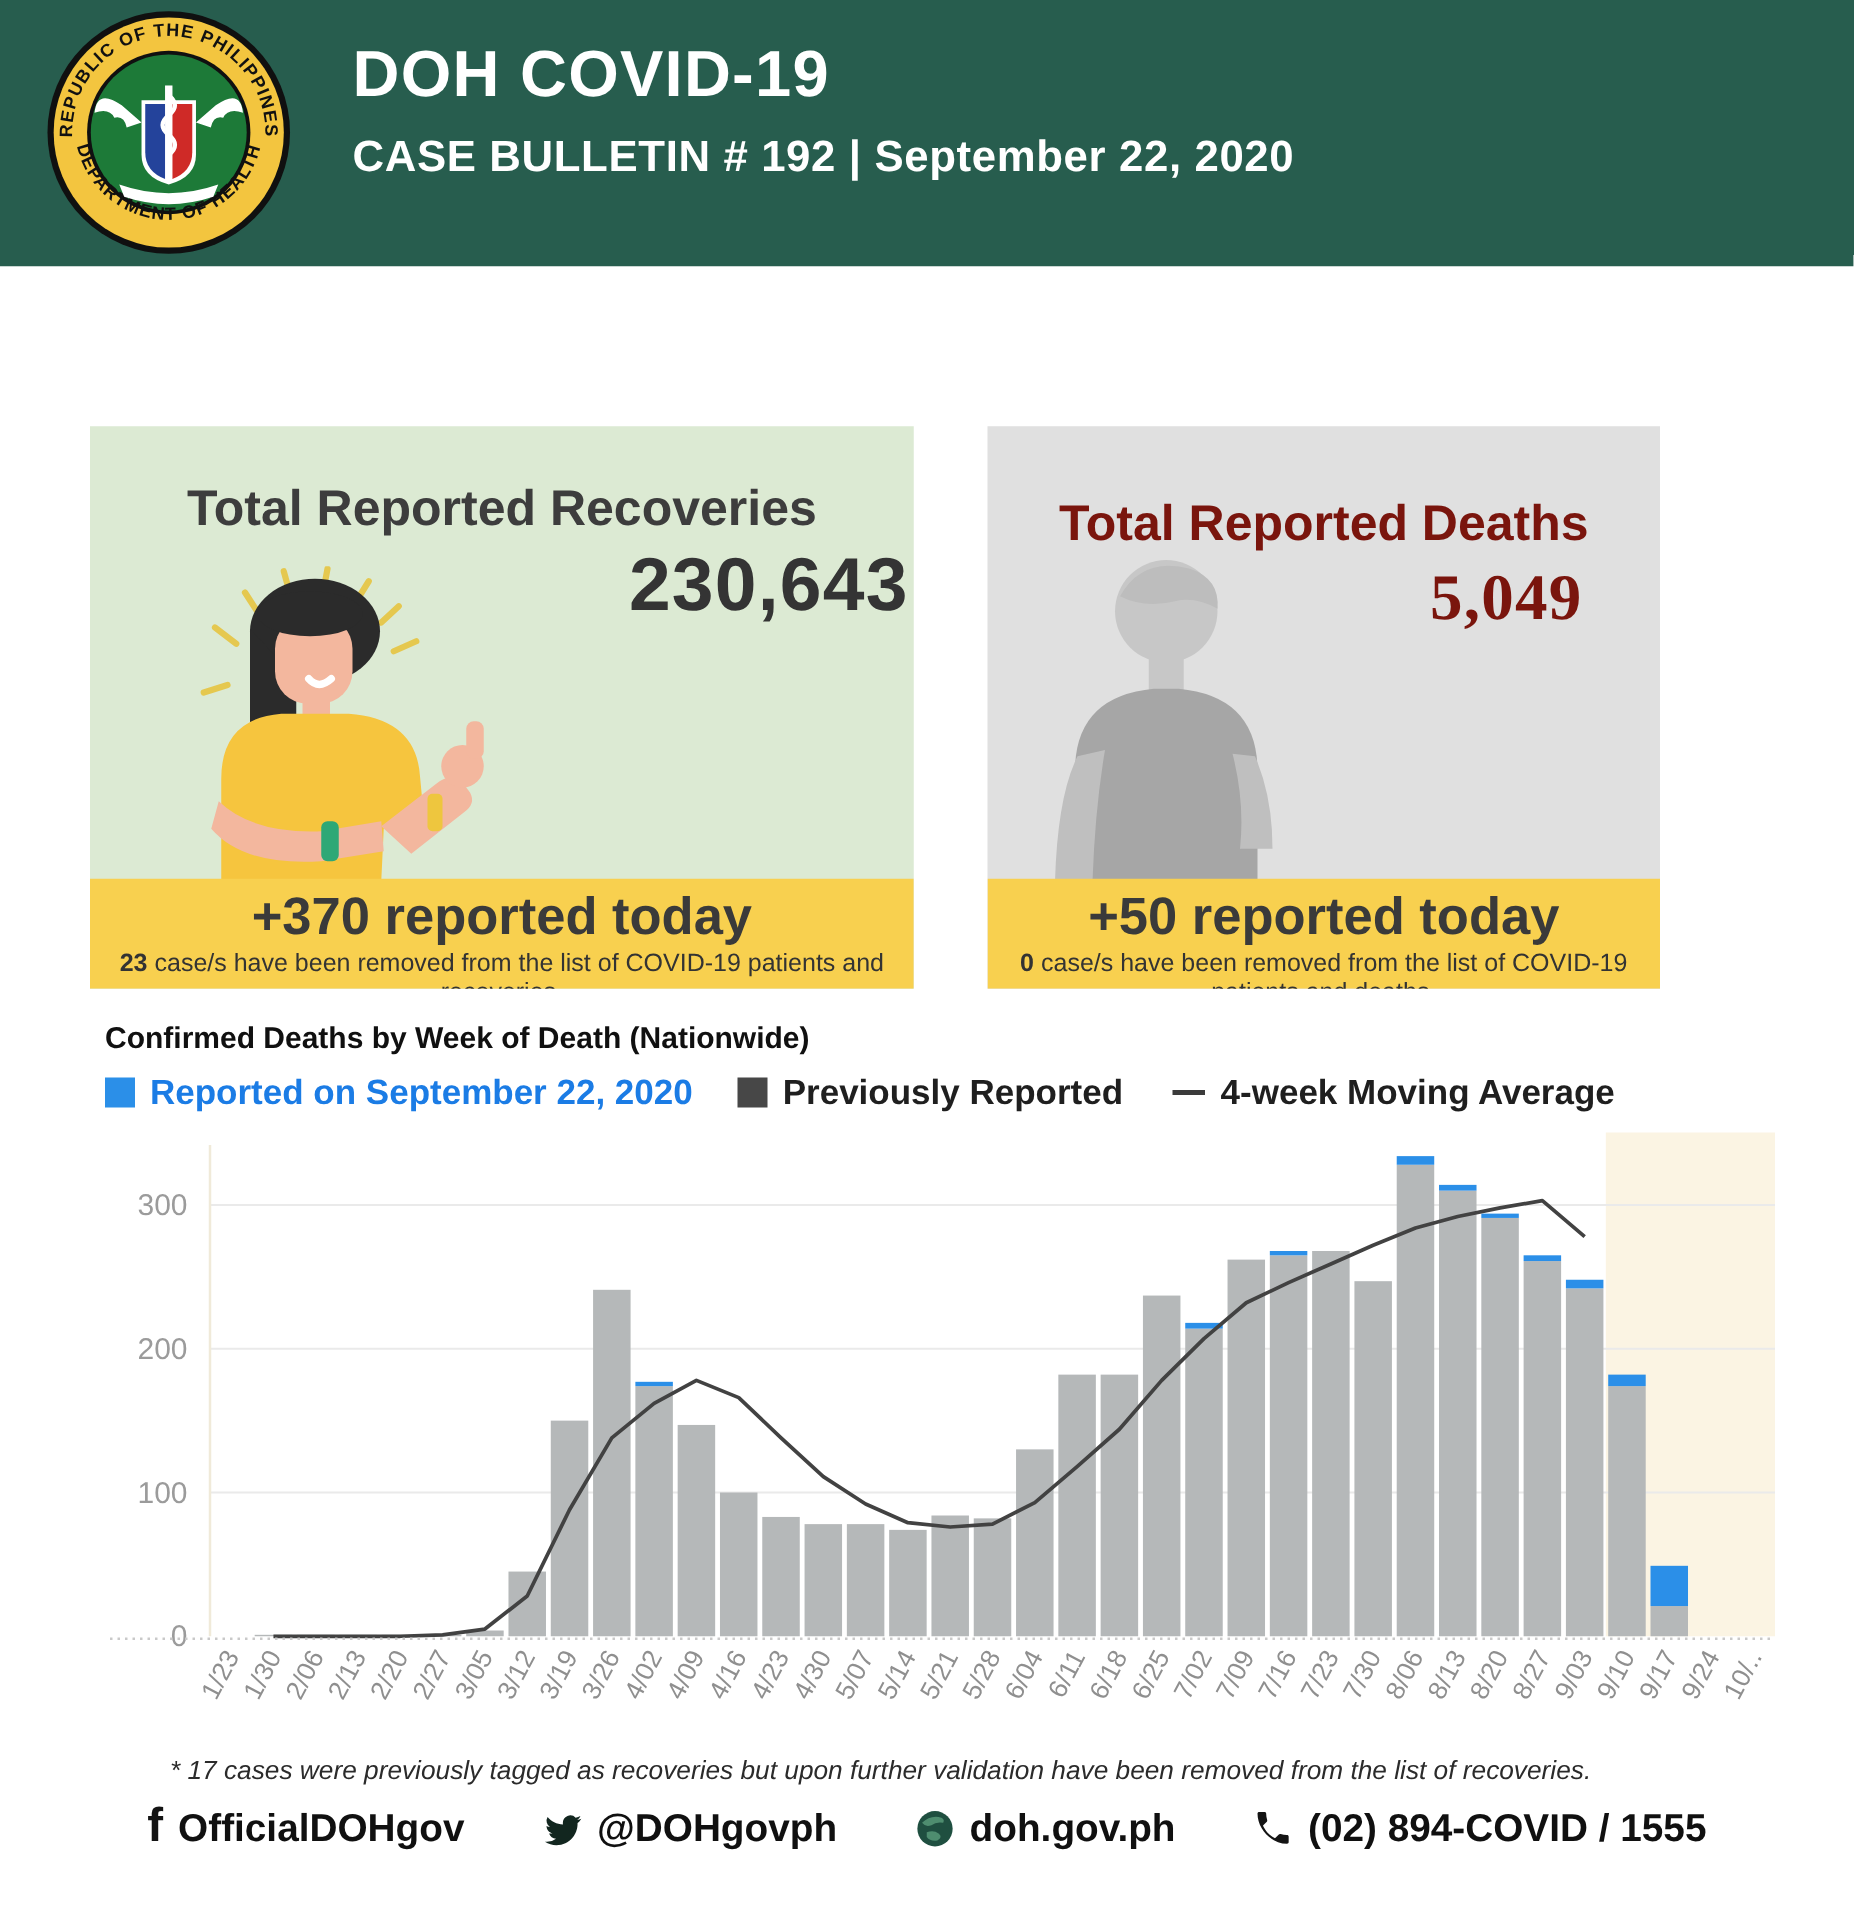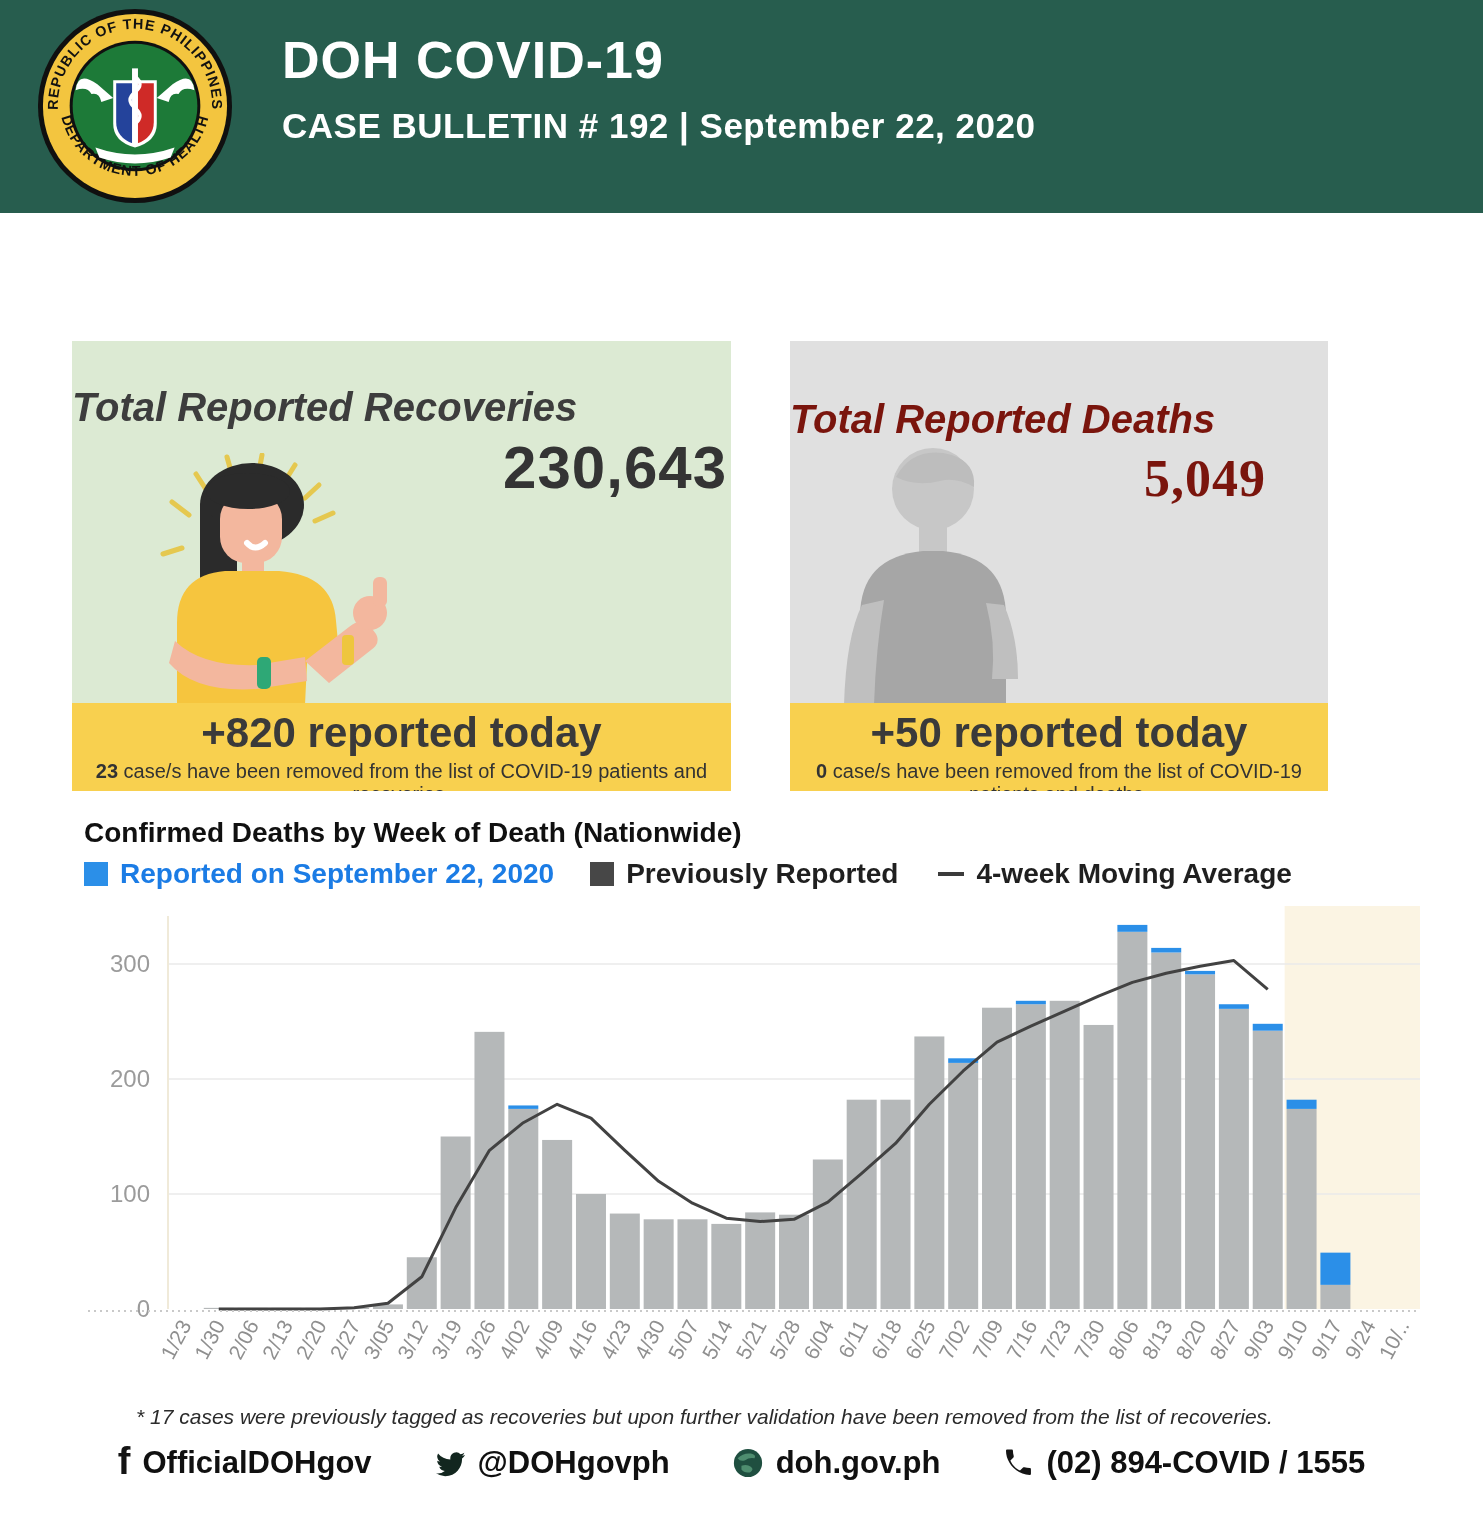--- a/index.html
+++ b/index.html
@@ -8,35 +8,35 @@
   
   .header{position:absolute;left:0;top:0;width:1483px;height:213px;background:#275d4e;}
   .logo{position:absolute;left:36px;top:7px;width:198px;height:198px;}
   .titles{position:absolute;left:282px;top:33px;color:#ffffff;}
   .main-title{font-size:52px;font-weight:700;letter-spacing:1px;line-height:1.05;}
   .subtitle{font-size:35px;font-weight:700;margin-top:18px;letter-spacing:.5px;}
   
   .card{position:absolute;top:341px;height:450px;overflow:hidden;}
   .card-recoveries{left:72px;width:659px;background:#dcead3;}
   .card-deaths{left:790px;width:538px;background:#e0e0e0;}
-  .card-title{position:absolute;top:44px;left:0;right:0;font-size:40px;font-weight:700;font-style:italic;}
+  .card-title{position:absolute;top:44px;left:0;right:0;text-align:center;font-size:40px;font-weight:700;}
   .card-recoveries .card-title{color:#3d3d3d;}
   .card-deaths .card-title{top:56px;color:#7a150d;}
   .card-value{position:absolute;font-weight:700;letter-spacing:1px;}
   .card-recoveries .card-value{left:225px;width:430px;top:92px;text-align:right;font-size:60px;color:#343434;}
   .card-deaths .card-value{left:250px;width:330px;top:108px;text-align:center;font-size:52px;color:#7a150d;font-family:Liberation Serif, serif;}
   .illus{position:absolute;}
   .band{position:absolute;left:0;right:0;bottom:0;height:88px;background:#f8d04f;text-align:center;}
   .band-line{margin-top:6px;font-size:42px;color:#3a3a3a;}
   .band-line b{font-weight:700;}
   .band-line span{font-weight:700;}
   .band-note{font-size:20px;color:#333;margin-top:3px;}
   .band-note b{font-weight:700;}
   
-  .chart-title{position:absolute;left:84px;top:817px;font-size:28px;font-weight:600;color:#101010;}
+  .chart-title{position:absolute;left:84px;top:817px;font-size:24px;font-weight:600;color:#101010;}
   .legend{position:absolute;left:84px;top:858px;display:flex;align-items:center;font-size:28px;font-weight:700;color:#1f1f1f;}
   .sw{display:inline-block;width:24px;height:24px;margin-right:12px;}
   .sw-blue{background:#2b8fe8;}
   .sw-dark{background:#474747;margin-left:36px;}
   .lg-blue{color:#1b7ce5;}
   .dash-swatch{display:inline-block;width:26px;height:4px;background:#3b3b3b;margin:0 12px 0 40px;}
   #chart-svg{position:absolute;left:0;top:896px;width:1483px;height:480px;}
   #chart-svg text{font-family:"Liberation Sans",sans-serif;}
   
   .footnote{position:absolute;left:95px;top:1405px;font-size:21px;font-style:italic;color:#2b2b2b;margin-left:41px;}
@@ -109,21 +109,21 @@
       <path d="M70,252 L70,170 Q70,122 118,118 L172,118 Q226,122 229,168 L232,200 L200,210 L198,252 Z" fill="#f6c53e"></path>
       <path d="M68,188 Q95,214 150,212 L198,204 L200,228 L150,236 Q88,240 62,210 Z" fill="#f3b79e"></path>
       <rect x="150" y="204" width="14" height="32" rx="5" fill="#2ea876"></rect>
       <path d="M198,208 L242,174 Q254,164 263,173 L269,181 Q274,190 264,197 L222,230 Z" fill="#f3b79e"></path>
       <circle cx="263" cy="160" r="17" fill="#f3b79e"></circle>
       <rect x="266" y="124" width="14" height="30" rx="6" fill="#f3b79e"></rect>
       <rect x="235" y="182" width="12" height="30" rx="4" fill="#eec63e"></rect>
     </svg>
     <div class="band">
       <div class="band-line">
-        <b>+820</b>
+        <b>+370</b>
         <span>reported today</span>
       </div>
       <div class="band-note">
         <b>23</b>
         <span>case/s have been removed from the list of COVID-19 patients and recoveries.</span>
       </div>
     </div>
   </div>
 
   <div class="card card-deaths">

